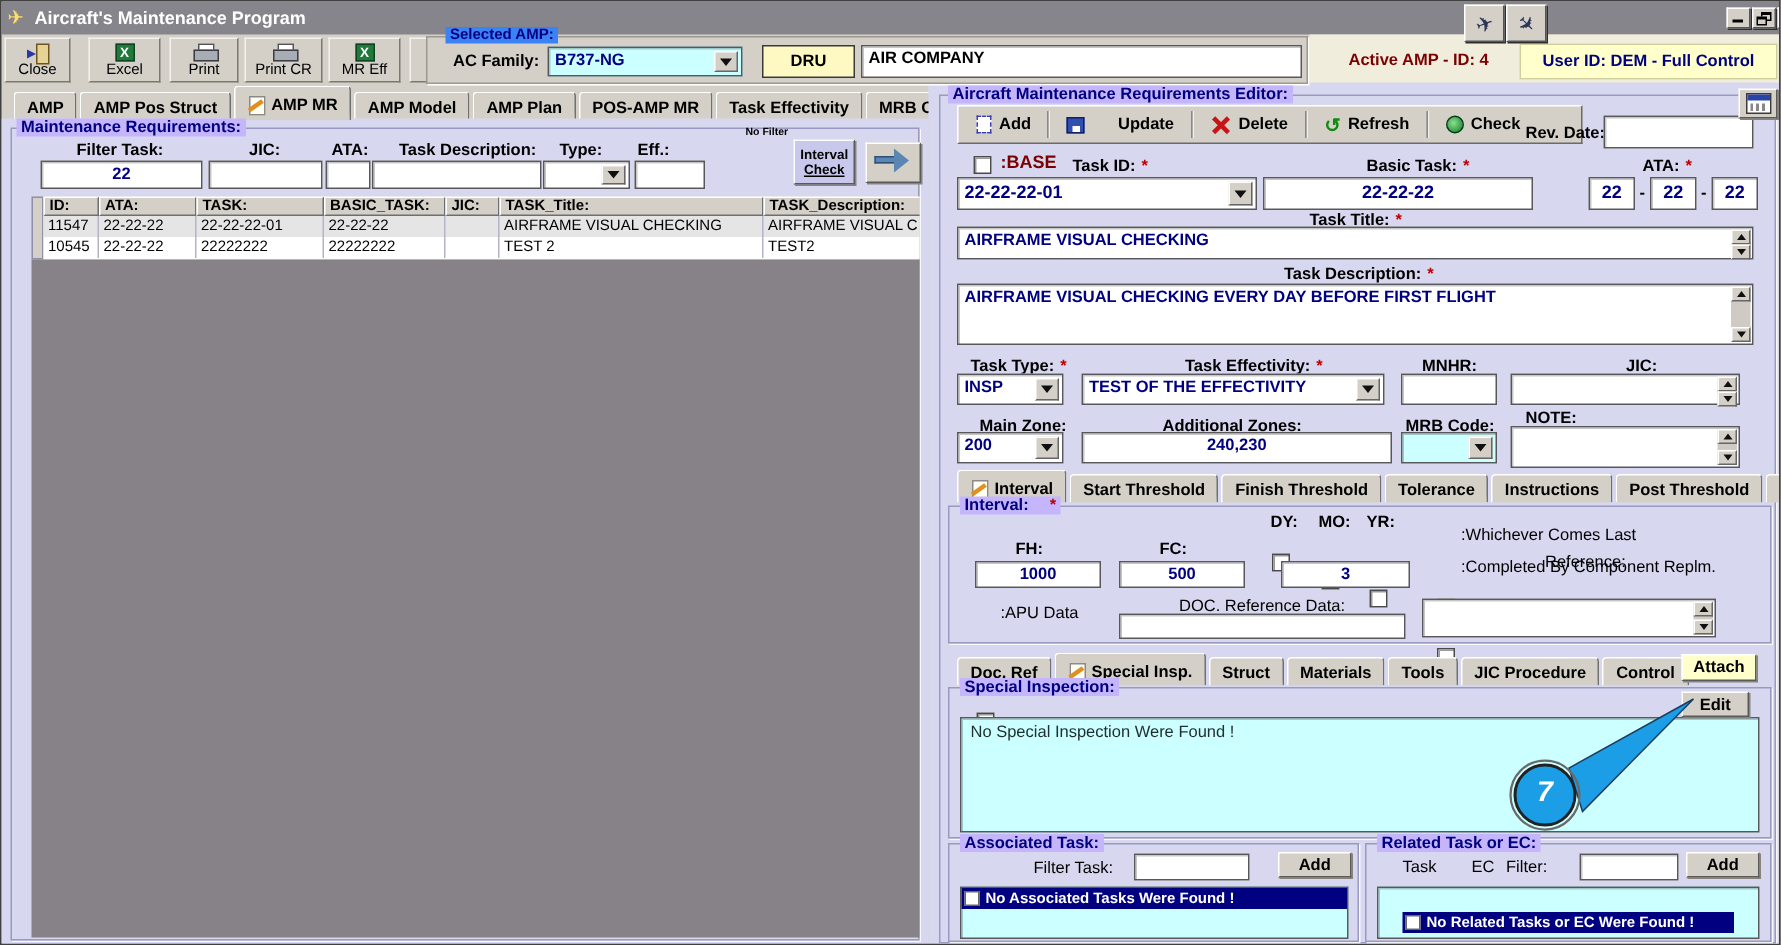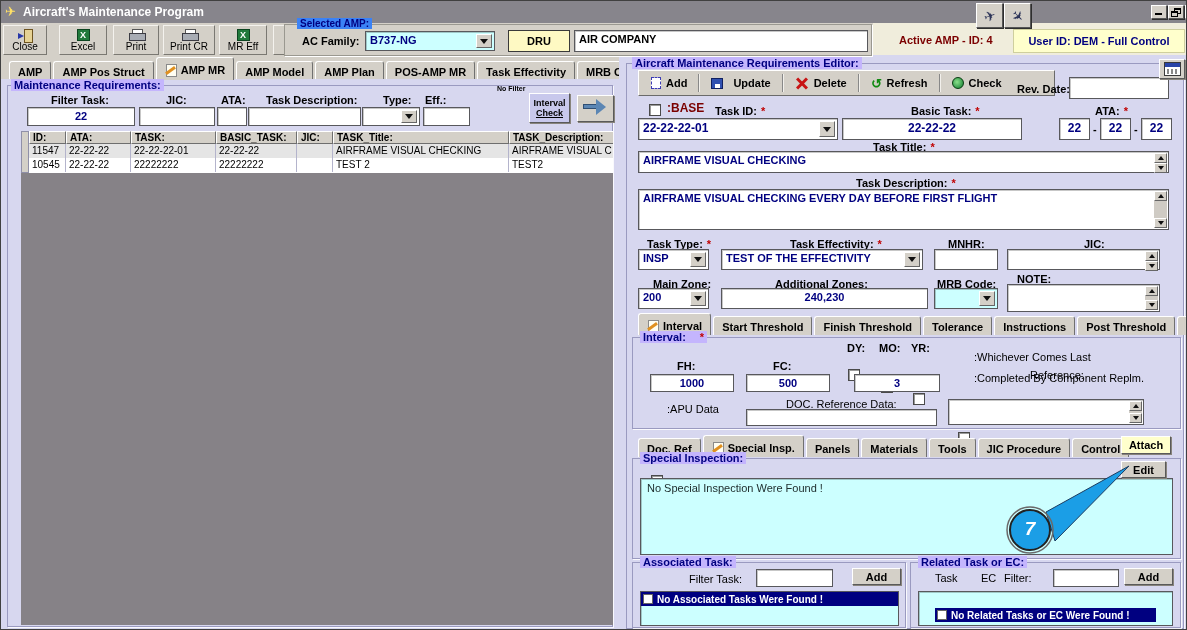--- a/index.html
+++ b/index.html
@@ -159,21 +159,21 @@
   </div>
 
   <div class="abs" style="left:0;top:78px;width:618px;height:552px;background:#d7d7ef"></div>
   <div class="abs grp" style="left:6px;top:84px;width:606px;height:542px"></div>
   <span class="grplbl" style="left:10px;top:78px">Maintenance Requirements:</span>
 
   <span class="abs lbl" style="left:50px;top:93px">Filter Task:</span>
   <span class="abs lbl" style="left:165px;top:93px">JIC:</span>
   <span class="abs lbl" style="left:220px;top:93px">ATA:</span>
   <span class="abs lbl" style="left:265px;top:93px">Task Description:</span>
-  <span class="abs lbl" style="left:382px;top:93px">Type:</span>
+  <span class="abs lbl" style="left:372px;top:93px">Type:</span>
   <span class="abs lbl" style="left:424px;top:93px">Eff.:</span>
   <span class="abs" style="left:496px;top:84px;font-size:7px;font-weight:bold;color:#000">No Filter</span>
 
   <div class="abs field" style="left:26px;top:106px;width:108px;height:19px">
     <div class="val center">22</div>
   </div>
   <div class="abs field" style="left:138px;top:106px;width:76px;height:19px"></div>
   <div class="abs field" style="left:216px;top:106px;width:30px;height:19px"></div>
   <div class="abs field" style="left:247px;top:106px;width:113px;height:19px"></div>
   <div class="abs field" style="left:361px;top:106px;width:58px;height:19px">
@@ -229,21 +229,21 @@
   <div class="abs" style="left:618px;top:54px;width:569px;height:576px;background:#d7d7ef"></div>
   <div class="abs grp" style="left:625px;top:62px;width:558px;height:566px"></div>
   <span class="grplbl" style="left:631px;top:56px">Aircraft Maintenance Requirements Editor:</span>
 
   <div class="abs" style="left:637px;top:69px;width:417px;height:26px;background:#d4d0c8;border:1px solid;border-color:#fff #6a6a6a #6a6a6a #fff;display:flex;align-items:center;padding:0 4px">
     <div class="abs" style="position:static;display:flex;align-items:center;gap:5px;padding:0 8px;font-size:11px;font-weight:bold">
       <span class="ic-page"></span>
         <span>Add</span>
     </div>
     <div class="sep"></div>
-    <div style="display:flex;align-items:center;gap:10px;padding:0 8px;font-size:11px;font-weight:bold">
+    <div style="display:flex;align-items:center;gap:22px;padding:0 8px;font-size:11px;font-weight:bold">
       <span class="ic-save"></span>
         <span>Update</span>
     </div>
     <div class="sep"></div>
     <div style="display:flex;align-items:center;gap:5px;padding:0 8px;font-size:11px;font-weight:bold">
       <span class="ic-x"></span>
         <span>Delete</span>
     </div>
     <div class="sep"></div>
     <div style="display:flex;align-items:center;gap:5px;padding:0 8px;font-size:11px;font-weight:bold">
@@ -445,21 +445,21 @@
 
   <div class="tabs" style="left:637px;top:434px;height:22px">
     <div class="tab">
         <span>Doc. Ref</span>
       </div>
     <div class="tab active" style="height:22px">
         <span class="note-ic"></span>
         <span>Special Insp.</span>
       </div>
     <div class="tab">
-        <span>Panels</span>
+        <span>Struct</span>
       </div>
     <div class="tab">
         <span>Materials</span>
       </div>
     <div class="tab">
         <span>Tools</span>
       </div>
     <div class="tab">
         <span>JIC Procedure</span>
       </div>

